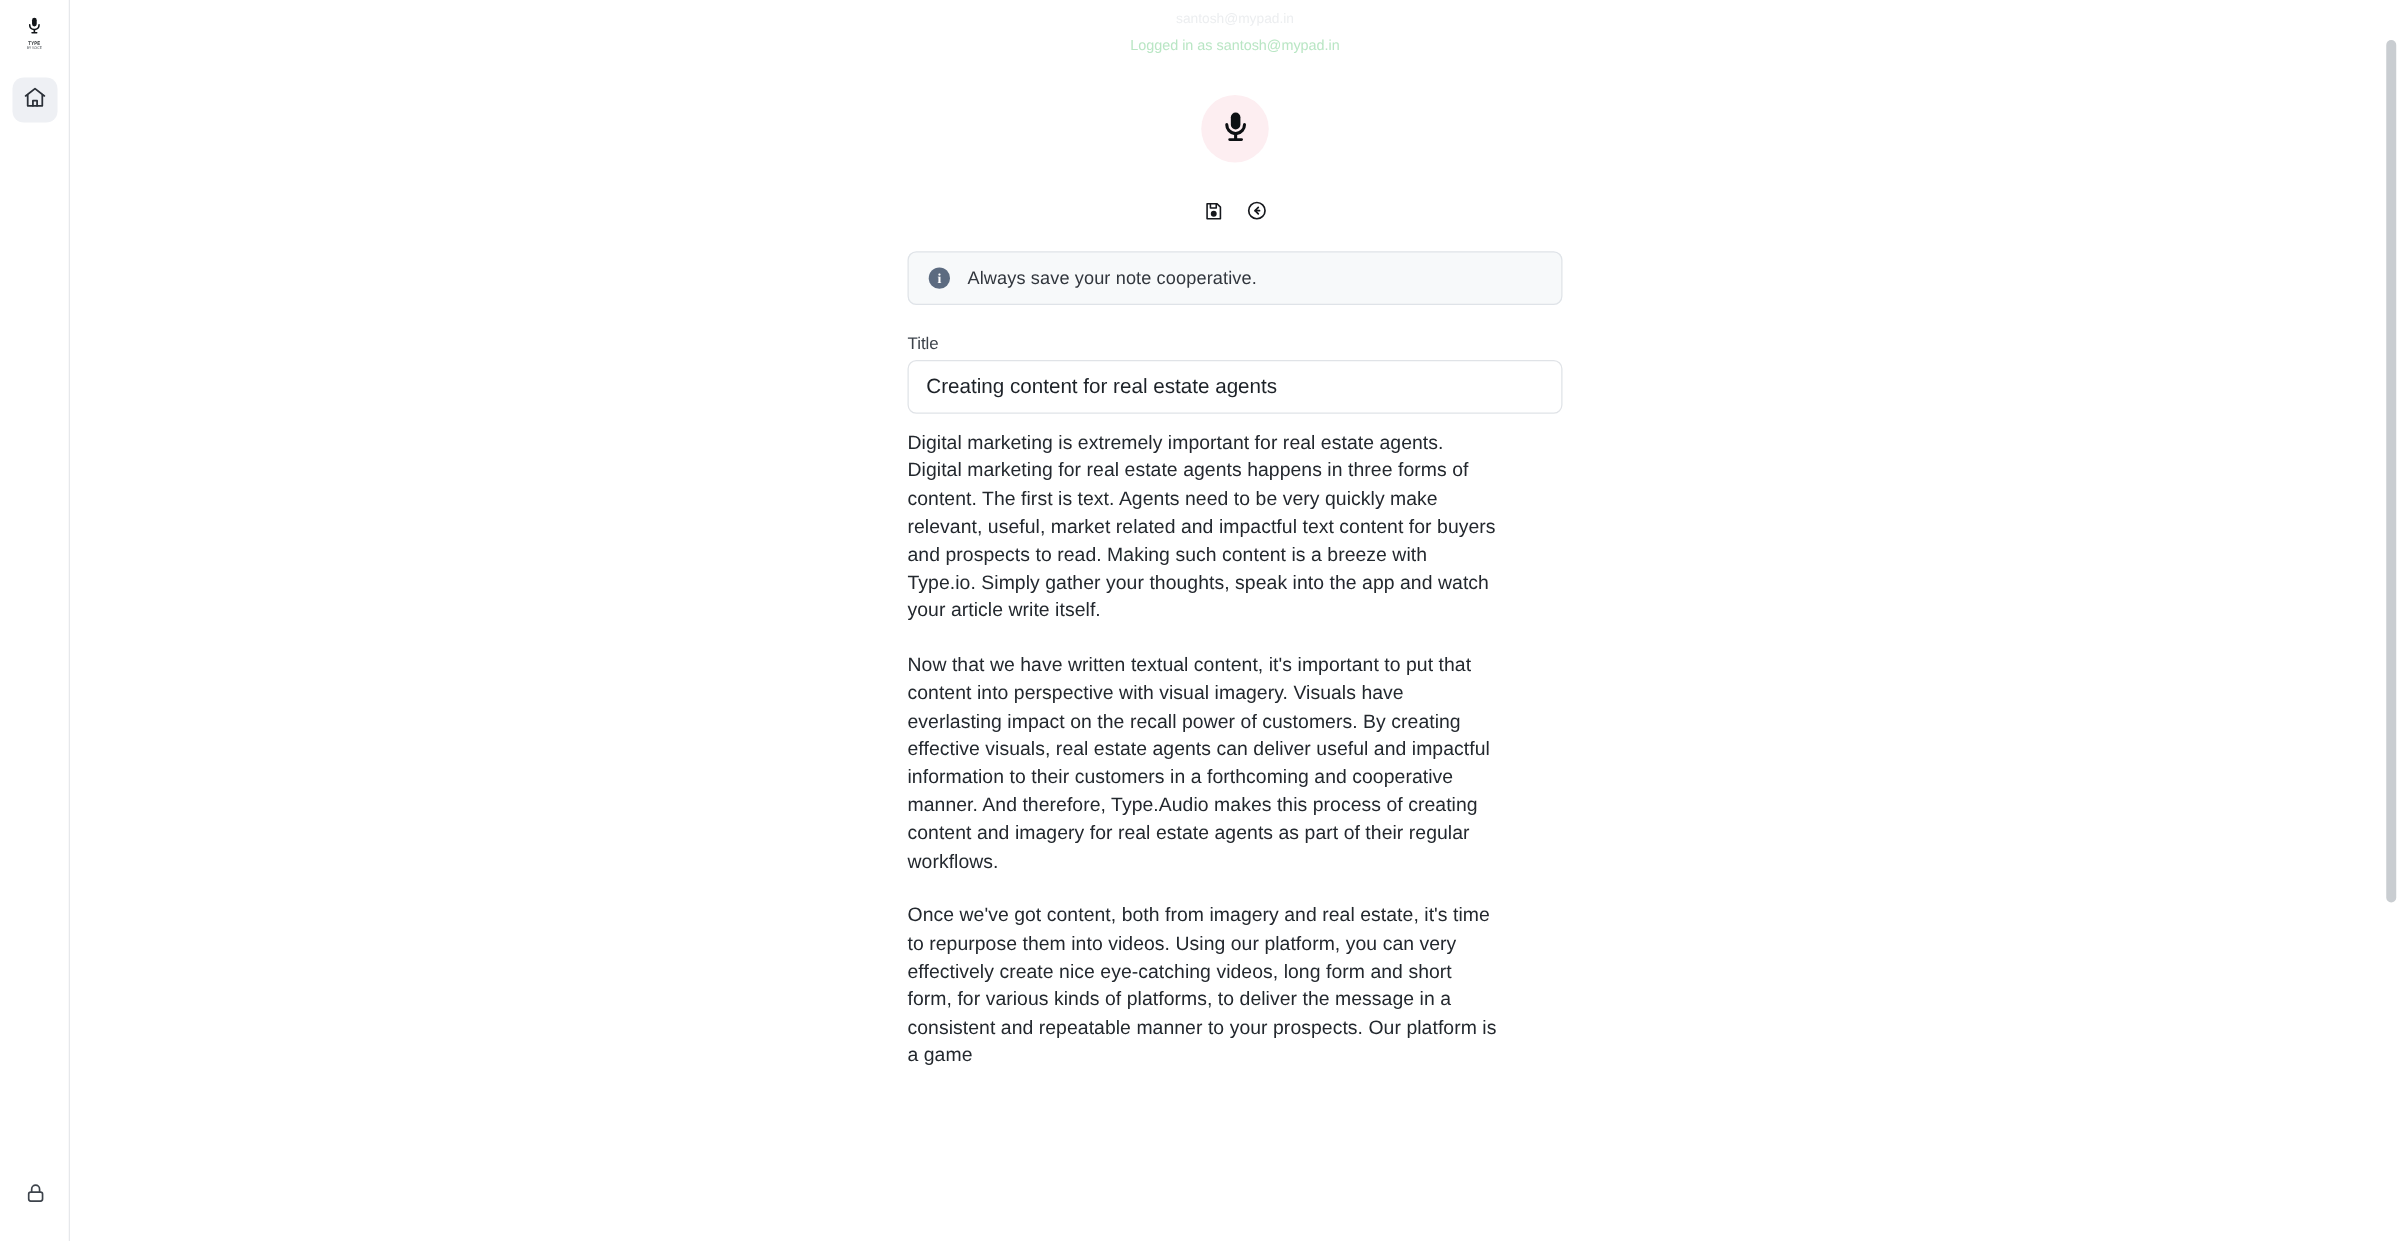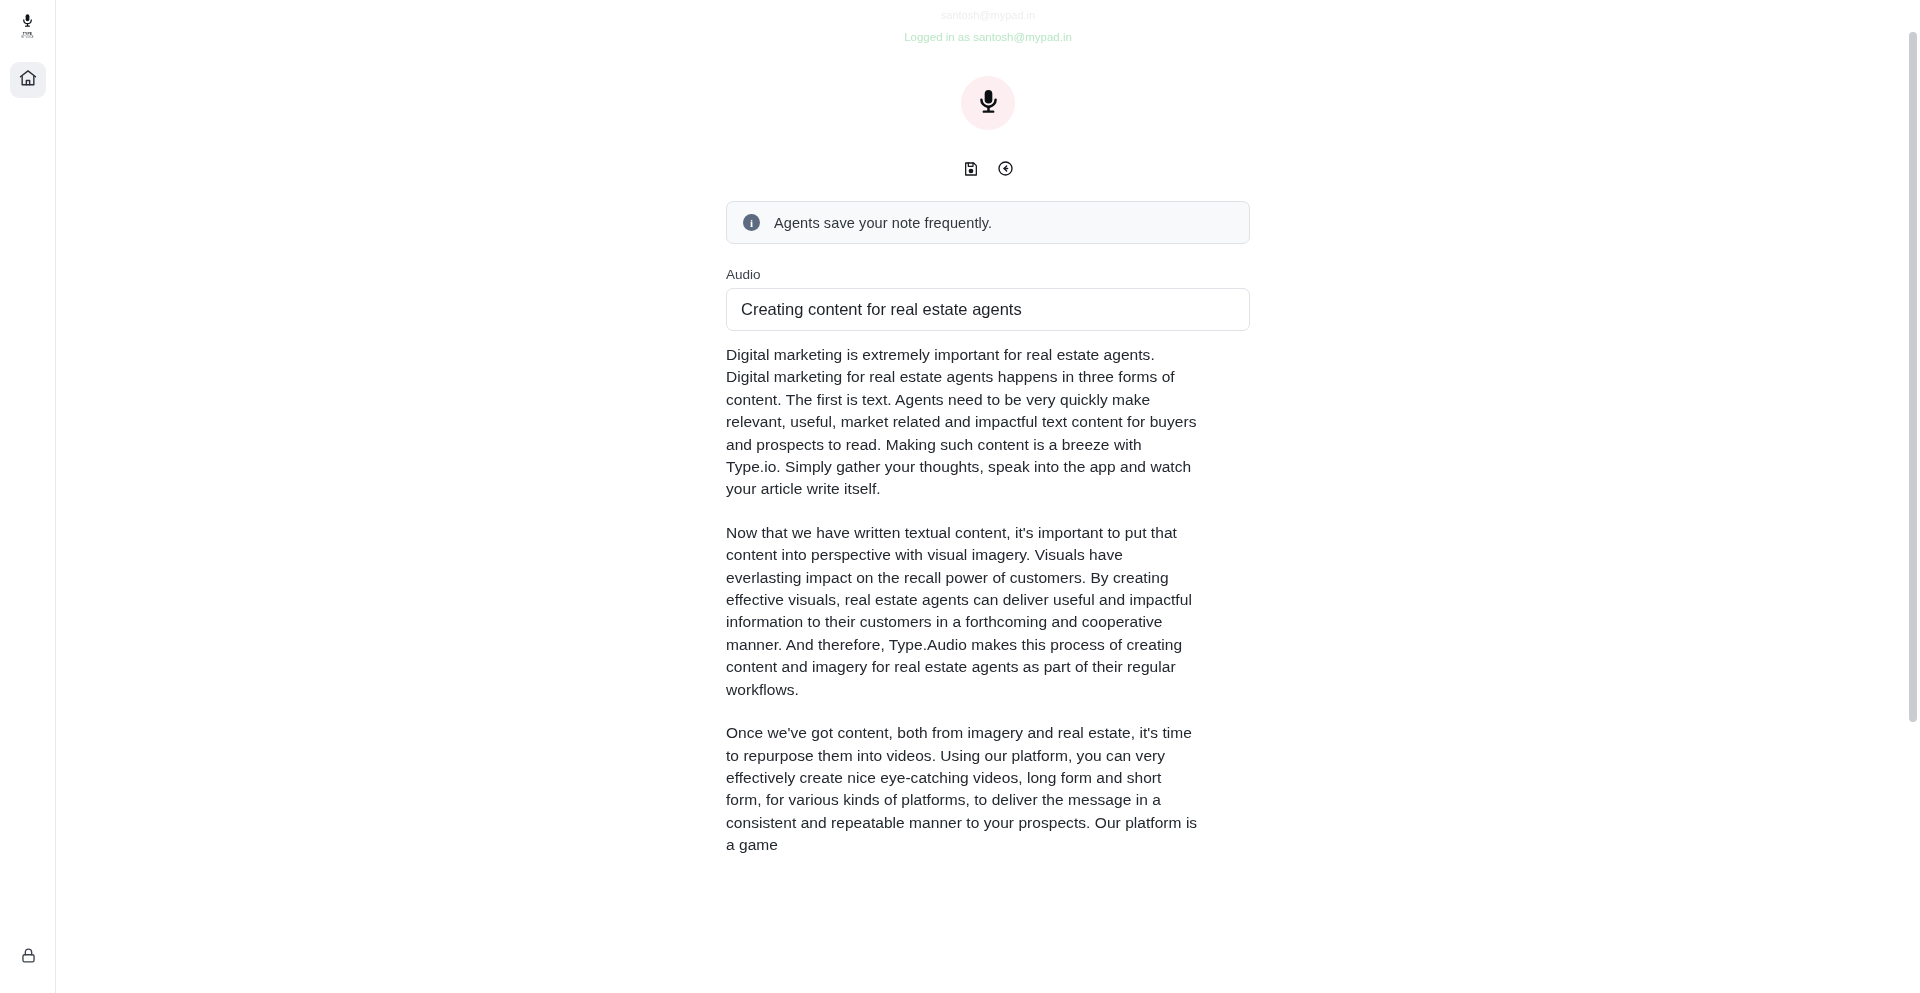--- a/index.html
+++ b/index.html
@@ -316,24 +316,24 @@
               <circle cx="12" cy="12" r="9.2"></circle>
               <path d="M13.6 8.4 10 12l3.6 3.6"></path>
               <path d="M10 12h5"></path>
             </svg>
           </span>
         </button>
       </div>
 
       <div class="alert">
         <div class="alert-icon">i</div>
-        <div class="alert-text">Agents save your note  frequently.</div>
-      </div>
-
-      <div class="field-label">Audio</div>
+        <div class="alert-text">Always save your note  cooperative.</div>
+      </div>
+
+      <div class="field-label">Title</div>
       <input class="title-input" type="text" value="Creating content for real estate agents" style="">
 
       <div class="note-body">
         <p>Digital marketing is extremely important for real estate agents. Digital marketing for real estate agents happens in three forms of content. The first is text. Agents need to be very quickly make relevant, useful, market related and impactful text content for buyers and prospects to read. Making such content is a breeze with Type.io. Simply gather your thoughts, speak into the app and watch your article write itself.</p>
         <p>Now that we have written textual content, it's important to put that content into perspective with visual imagery. Visuals have everlasting impact on the recall power of customers. By creating effective visuals, real estate agents can deliver useful and impactful information to their customers in a forthcoming and cooperative manner. And therefore, Type.Audio makes this process of creating content and imagery for real estate agents as part of their regular workflows.</p>
         <p>Once we've got content, both from imagery and real estate, it's time to repurpose them into videos. Using our platform, you can very effectively create nice eye-catching videos, long form and short form, for various kinds of platforms, to deliver the message in a consistent and repeatable manner to your prospects. Our platform is a game</p>
       </div>
 
     </div>
 

